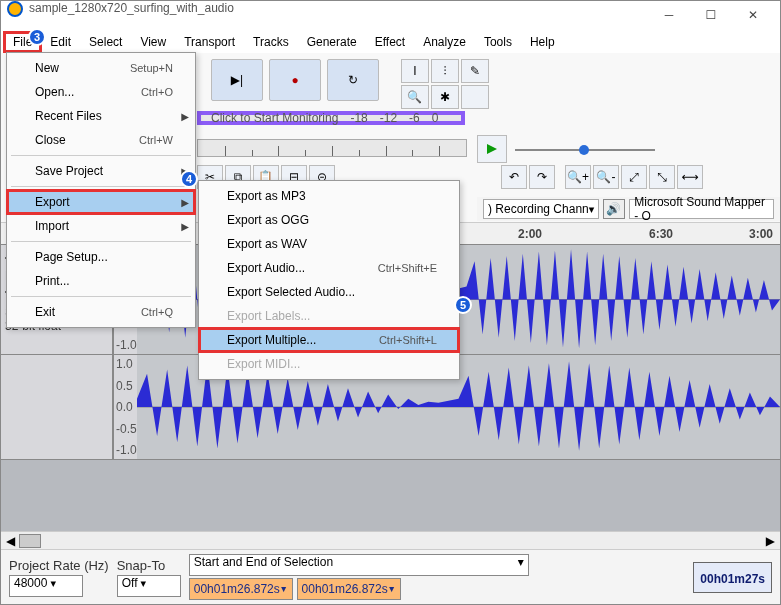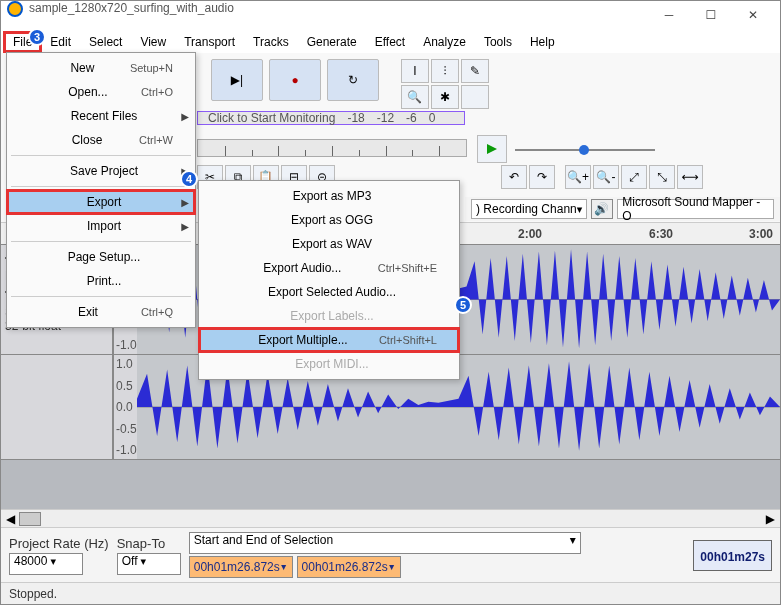--- a/index.html
+++ b/index.html
@@ -12,21 +12,21 @@
 .titlebar .winbtn { width: 42px; height: 28px; display: flex; align-items: center; justify-content: center; color: #444; cursor: pointer; }
 .menubar { height: 22px; display: flex; align-items: center; padding: 0 4px; background: #fff; gap: 2px; }
 .menubar .menuitem { padding: 2px 8px; cursor: pointer; }
 .menubar .menuitem.highlight { outline: 3px solid #e63232; outline-offset: -1px; }
 .badge { position: absolute; width: 18px; height: 18px; border-radius: 50%; background: #1a5dd8; color: #fff; font-weight: bold; font-size: 11px; display: flex; align-items: center; justify-content: center; border: 2px solid #fff; z-index: 100; }
 .toolbars { background: #f8f8f8; border-bottom: 1px solid #ccc; padding: 4px; position: relative; }
 .tool-btn { width: 30px; height: 30px; border: 1px solid #bbb; background: #eef2f8; display: flex; align-items: center; justify-content: center; cursor: pointer; }
 .tool-btn.big { width: 52px; height: 42px; background: #d6e2f3; border-radius: 2px; }
 .tool-btn.play { color: #0a0; }
 .tool-btn.rec { color: #b50000; }
-.meter-bar { height: 14px; background: #e8e8e8; border: 1px solid #8b5cf6; display: flex; align-items: center; position: relative; font-size: 10px; color: #555; padding: 0 4px; min-width: 200px; }
+.meter-bar { height: 14px; background: #e8e8e8; border: 4px solid #8b5cf6; display: flex; align-items: center; position: relative; font-size: 10px; color: #555; padding: 0 4px; min-width: 200px; }
 .meter-bar span { margin: 0 6px; }
 .ruler-scale { height: 18px; background: #e8e8e8; border: 1px solid #aaa; position: relative; font-size: 10px; color: #555; min-width: 260px; }
 .ruler-scale .tick { position: absolute; bottom: 0; width: 1px; height: 6px; background: #666; }
 .ruler-scale .tick.lbl { height: 10px; }
 .slider-box { width: 140px; height: 18px; position: relative; display: flex; align-items: center; }
 .slider-track { flex: 1; height: 2px; background: #888; position: relative; }
 .slider-dot { width: 10px; height: 10px; background: #2a6cd8; border-radius: 50%; position: absolute; top: -4px; }
 .device-row { display: flex; align-items: center; gap: 4px; padding: 2px 6px; background: #f4f4f4; border-top: 1px solid #ccc; border-bottom: 1px solid #ccc; }
 .device-sel { height: 20px; background: #fff; border: 1px solid #aaa; padding: 0 4px; font-size: 11px; display: flex; align-items: center; cursor: pointer; }
 .speaker-icon { width: 22px; height: 20px; border: 1px solid #888; display: flex; align-items: center; justify-content: center; background: #eee; }
@@ -47,21 +47,21 @@
 .bottom-row { display: flex; align-items: center; gap: 8px; }
 .field-grp { display: flex; flex-direction: column; gap: 2px; }
 .field-grp label { font-size: 13px; color: #333; }
 .field-grp select, .sel-box { height: 22px; background: #fff; border: 1px solid #888; padding: 0 4px; font-size: 11px; }
 .time-display { font-family: 'Courier New', monospace; font-size: 13px; color: #1a2d88; background: #fdba74; border: 1px solid #888; padding: 2px 4px; letter-spacing: 0; }
 .big-time { font-family: 'Courier New', monospace; font-size: 22px; color: #0e1c6e; background: #e4eaf8; border: 1px solid #666; padding: 2px 6px; font-weight: bold; }
 .statusbar { height: 22px; background: #f0f0f0; border-top: 1px solid #ccc; padding: 2px 8px; font-size: 11px; color: #333; display: flex; align-items: center; }
 
 .dropmenu { position: absolute; background: #fafafa; border: 1px solid #999; box-shadow: 2px 2px 6px rgba(0,0,0,0.2); z-index: 50; min-width: 190px; padding: 3px 0; }
 .dropmenu .mi { height: 24px; display: flex; align-items: center; padding: 0 22px 0 28px; cursor: pointer; position: relative; }
-.dropmenu .mi .lbl { flex: 1; text-align: center; }
+.dropmenu .mi .lbl { flex: 1; }
 .dropmenu .mi .shortcut { color: #555; font-size: 11px; }
 .dropmenu .mi .arrow { position: absolute; right: 6px; font-size: 10px; color: #444; }
 .dropmenu .mi.selected { background: #a8cff0; }
 .dropmenu .mi.highlight { outline: 3px solid #e63232; outline-offset: -2px; }
 .dropmenu .sep { height: 1px; background: #ccc; margin: 3px 4px; }
 .dropmenu .mi.disabled { color: #aaa; }
 svg.wave { width: 100%; height: 100%; }
 </style>
 </head>
 <body>
@@ -158,21 +158,21 @@
       <div class="tool-btn" style="width:26px;height:24px">↷</div>
     </div>
     <div style="position:absolute; left:564px; top:112px; display:flex; gap:2px;">
       <div class="tool-btn" style="width:26px;height:24px">🔍+</div>
       <div class="tool-btn" style="width:26px;height:24px">🔍-</div>
       <div class="tool-btn" style="width:26px;height:24px">⤢</div>
       <div class="tool-btn" style="width:26px;height:24px">⤡</div>
       <div class="tool-btn" style="width:26px;height:24px">⟷</div>
     </div>
 
-    <div class="device-row" style="position:absolute; left:464px; top:144px; right:0; border:none;">
+    <div class="device-row" style="position:absolute; left:476px; top:144px; right:0; border:none;">
       <div class="device-sel"><span>) Recording Chann</span> ▾</div>
       <div class="speaker-icon">🔊</div>
       <div class="device-sel" style="flex:1">
           <span>Microsoft Sound Mapper - O</span>
         </div>
     </div>
   </div>
 
   <div class="timeline-ruler">
     <div class="time-tick" style="left:517px">2:00</div>
@@ -250,33 +250,30 @@
     <div class="bottom-row">
       <div class="field-grp">
         <label>Project Rate (Hz)</label>
         <div class="sel-box" style="width:74px"><span>48000</span> ▾</div>
       </div>
       <div class="field-grp">
         <label>Snap-To</label>
         <div class="sel-box" style="width:64px"><span>Off</span> ▾</div>
       </div>
       <div class="field-grp" style="flex:1">
-        <div class="sel-box" style="width:392px"><span>Start and End of Selection</span> <span style="float:right">▾</span></div>
+        <div class="sel-box" style="width:340px"><span>Start and End of Selection</span> <span style="float:right">▾</span></div>
         <div style="display:flex; gap:4px">
           <div class="time-display"><span>00h01m26.872s</span>▾</div>
           <div class="time-display"><span>00h01m26.872s</span>▾</div>
         </div>
       </div>
       <div class="big-time"><span>00h01m27s</span></div>
     </div>
   </div>
 
-  <div class="statusbar">
-    <span>Stopped.</span>
-  </div>
 </div>
 
 <div class="dropmenu" id="file-menu" style="left:6px; top:52px; width:190px;">
     <div class="mi">
       <span class="lbl">New</span>
       <span class="shortcut">Setup+N</span>
     </div>
     <div class="mi">
       <span class="lbl">Open...</span>
       <span class="shortcut">Ctrl+O</span>

